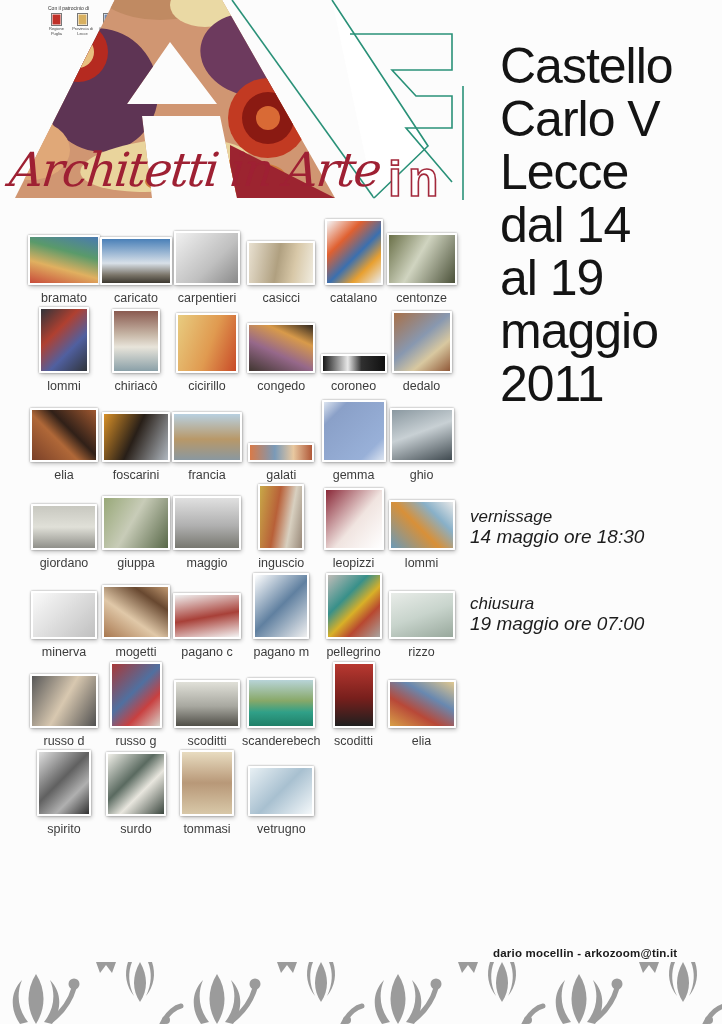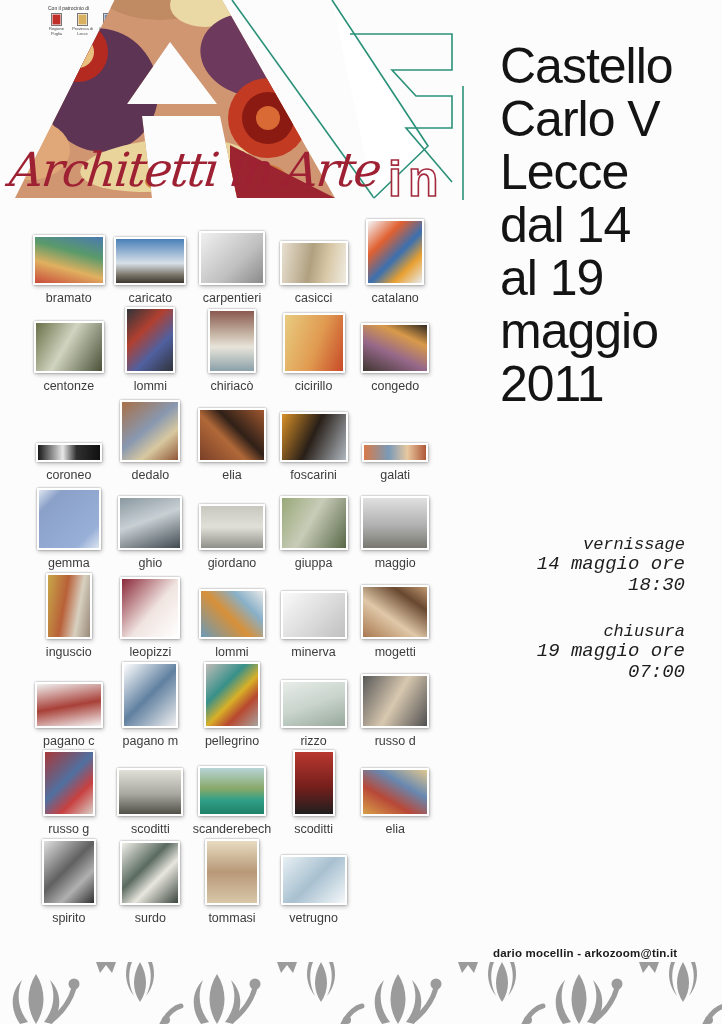--- a/index.html
+++ b/index.html
@@ -21,31 +21,31 @@
     position:absolute;left:10px;top:142px;z-index:3;white-space:nowrap;
     font-family:"DejaVu Serif",serif;font-style:italic;font-weight:500;
     font-size:47px;letter-spacing:-2px;color:#9e2033;transform:skewX(-6deg);
   }
   
   .event-title{
     position:absolute;left:500px;top:40px;z-index:2;
     font-size:50px;line-height:53px;letter-spacing:-1px;color:#141414;
   }
   .info-block{
-    position:absolute;left:470px;width:215px;text-align:right;color:#1d1d1d;
-    font-family:Liberation Mono, monospace;font-style:italic;margin-top:28px;
+    position:absolute;left:470px;width:215px;text-align:left;color:#1d1d1d;
+    font-family:Liberation Sans, sans-serif;font-style:italic;
   }
   .info-vernissage{top:507px;}
   .info-chiusura{top:594px;}
   .info-label{font-size:17px;line-height:19px;}
   .info-time{font-size:19px;line-height:21px;}
   
   .artist-grid{
     position:absolute;left:28px;top:220px;width:408px;z-index:2;
-    display:grid;grid-template-columns:repeat(5,1fr);grid-auto-rows:88.6px;
+    display:grid;grid-template-columns:repeat(6,1fr);grid-auto-rows:88.6px;
   }
   .artist-cell{display:flex;flex-direction:column;justify-content:flex-end;align-items:center;padding-bottom:4px;}
   .thumb{
     border:2px solid #fff;border-radius:1px;
     box-shadow:0 0 2px rgba(0,0,0,.45),1px 2px 4px rgba(0,0,0,.22);
     flex:0 0 auto;
   }
   .artist-label{font-size:12.5px;color:#3c3c3c;margin-top:6px;line-height:14px;}
   
   .footer-contact{position:absolute;left:493px;top:947px;z-index:3;font-size:11.5px;font-weight:bold;color:#1a1a1a;letter-spacing:0.2px;}
@@ -191,20 +191,24 @@
       </div>
       <div class="artist-cell">
         <div class="thumb" style="width: 64px; height: 50px; background: linear-gradient(45deg, rgb(122, 64, 40), rgb(176, 104, 56) 40%, rgb(48, 32, 24) 60%, rgb(160, 88, 48));"></div>
         <div class="artist-label">elia</div>
       </div>
       <div class="artist-cell">
         <div class="thumb" style="width: 64px; height: 46px; background: linear-gradient(115deg, rgb(216, 144, 40), rgb(40, 31, 24) 48%, rgb(176, 184, 192));"></div>
         <div class="artist-label">foscarini</div>
       </div>
       <div class="artist-cell">
+        <div class="thumb" style="width: 66px; height: 46px; background: linear-gradient(rgb(184, 208, 224), rgb(184, 152, 104) 55%, rgb(138, 152, 160));"></div>
+        <div class="artist-label">francia</div>
+      </div>
+      <div class="artist-cell">
         <div class="thumb" style="width: 62px; height: 15px; background: linear-gradient(90deg, rgb(216, 122, 72), rgb(122, 154, 184) 40%, rgb(232, 200, 160) 70%, rgb(176, 88, 56));"></div>
         <div class="artist-label">galati</div>
       </div>
       <div class="artist-cell">
         <div class="thumb" style="width: 60px; height: 58px; background: linear-gradient(135deg, rgb(220, 228, 240), rgb(138, 160, 200) 20%, rgb(152, 176, 216) 80%, rgb(220, 228, 240));"></div>
         <div class="artist-label">gemma</div>
       </div>
       <div class="artist-cell">
         <div class="thumb" style="width: 60px; height: 50px; background: linear-gradient(160deg, rgb(138, 152, 160), rgb(200, 208, 212) 45%, rgb(64, 74, 80));"></div>
         <div class="artist-label">ghio</div>

